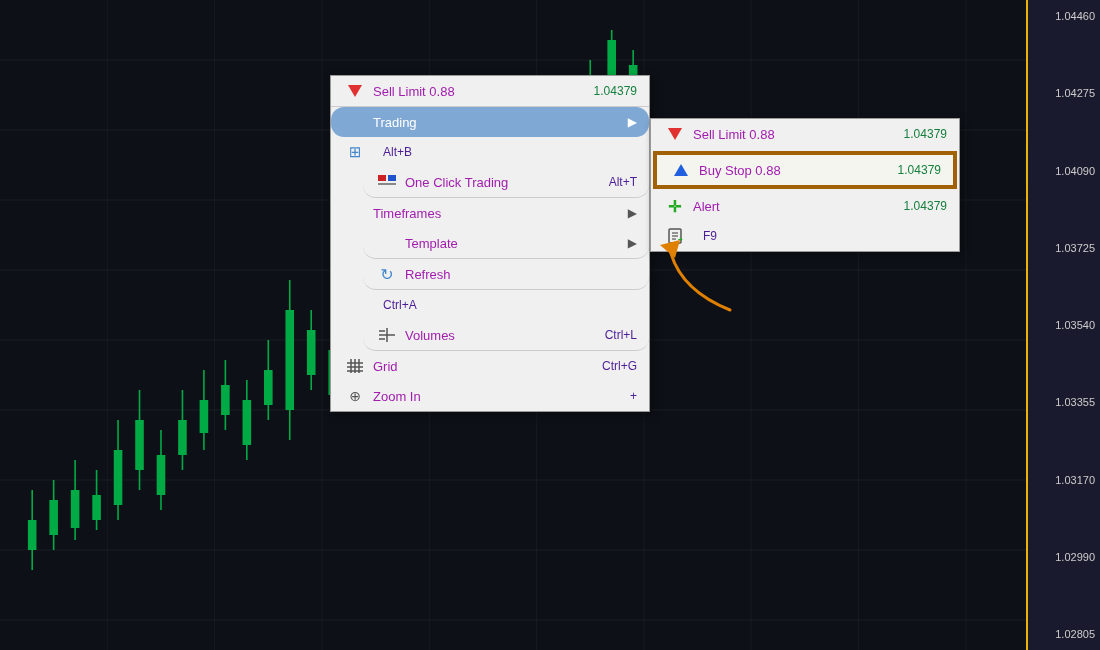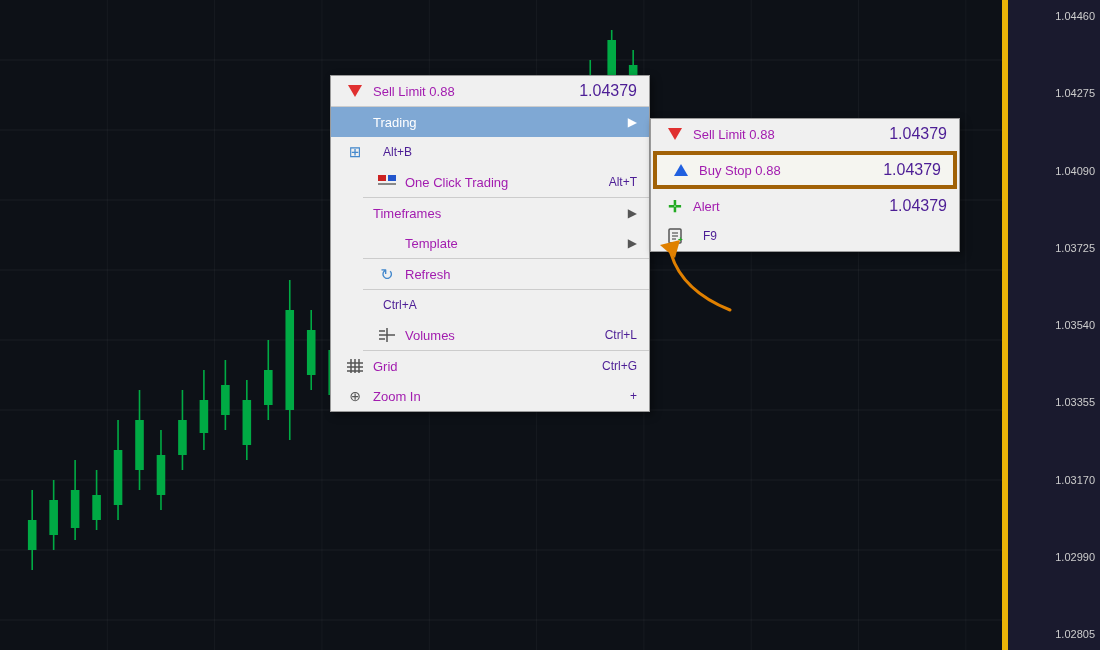--- a/index.html
+++ b/index.html
@@ -20,24 +20,24 @@
       top: 0; left: 0;
       width: 100%; height: 100%;
       background: #0d1117;
     }
 
     
     .price-scale {
       position: absolute;
       right: 0;
       top: 0;
-      width: 98px;
+      width: 74px;
       height: 100%;
       background: #1a1a2e;
-      border-left: 6px solid #eab308;
+      border-left: 2px solid #eab308;
       display: flex;
       flex-direction: column;
       justify-content: space-between;
       padding: 10px 5px;
     }
 
     .price-label {
       font-size: 11px;
       color: #ccc;
       text-align: right;
@@ -63,20 +63,21 @@
       z-index: 100;
     }
 
     .menu-item {
       display: flex;
       align-items: center;
       padding: 5px 12px;
       cursor: pointer;
       position: relative;
       min-height: 28px;
+      border-radius: 13px;
     }
 
     .menu-item.highlighted {
       background: #7fa8d4;
     }
 
     .menu-item.separator-below {
       border-bottom: 1px solid #ccc;
       margin-left: 32px;
     }
@@ -100,22 +101,22 @@
       color: #fff;
     }
 
     .menu-item-shortcut {
       color: #4c1d95;
       font-size: 12px;
       margin-left: 10px;
     }
 
     .menu-item-value {
-      color: #4c1d95;
-      font-size: 16px;
+      color: #15803d;
+      font-size: 12px;
       margin-left: 10px;
     }
 
     .menu-arrow {
       margin-left: auto;
       color: #555;
       font-size: 12px;
     }
 
     .menu-item.highlighted .menu-arrow {

